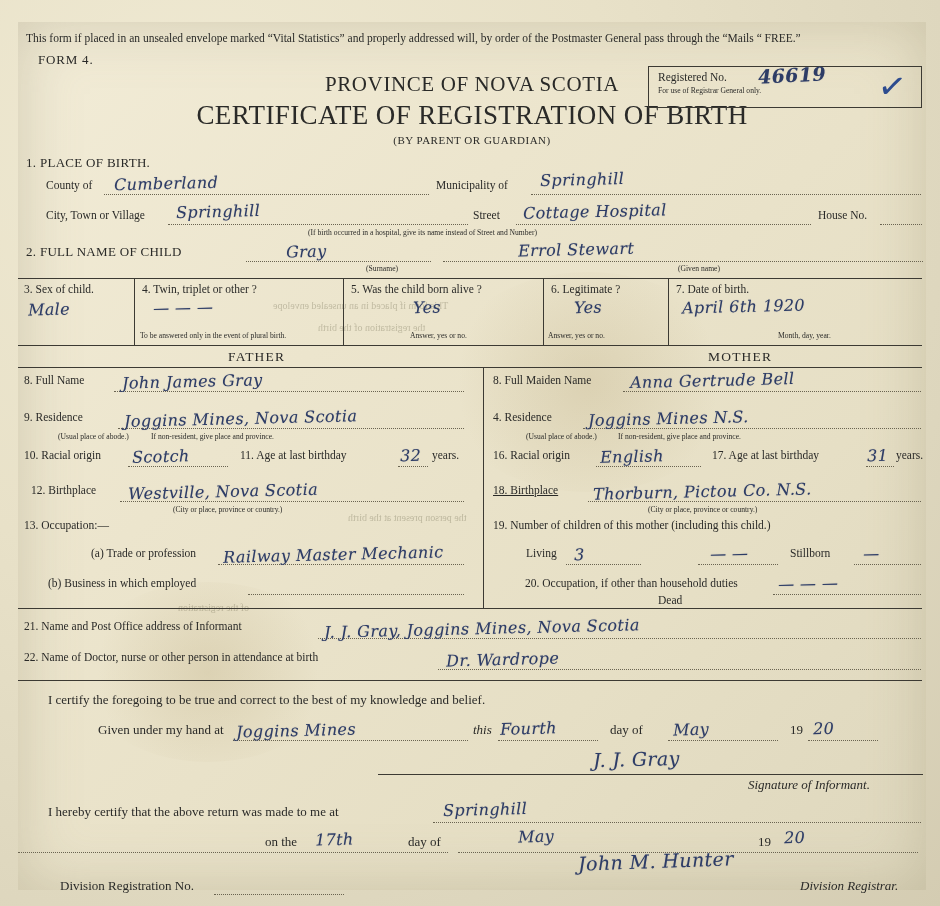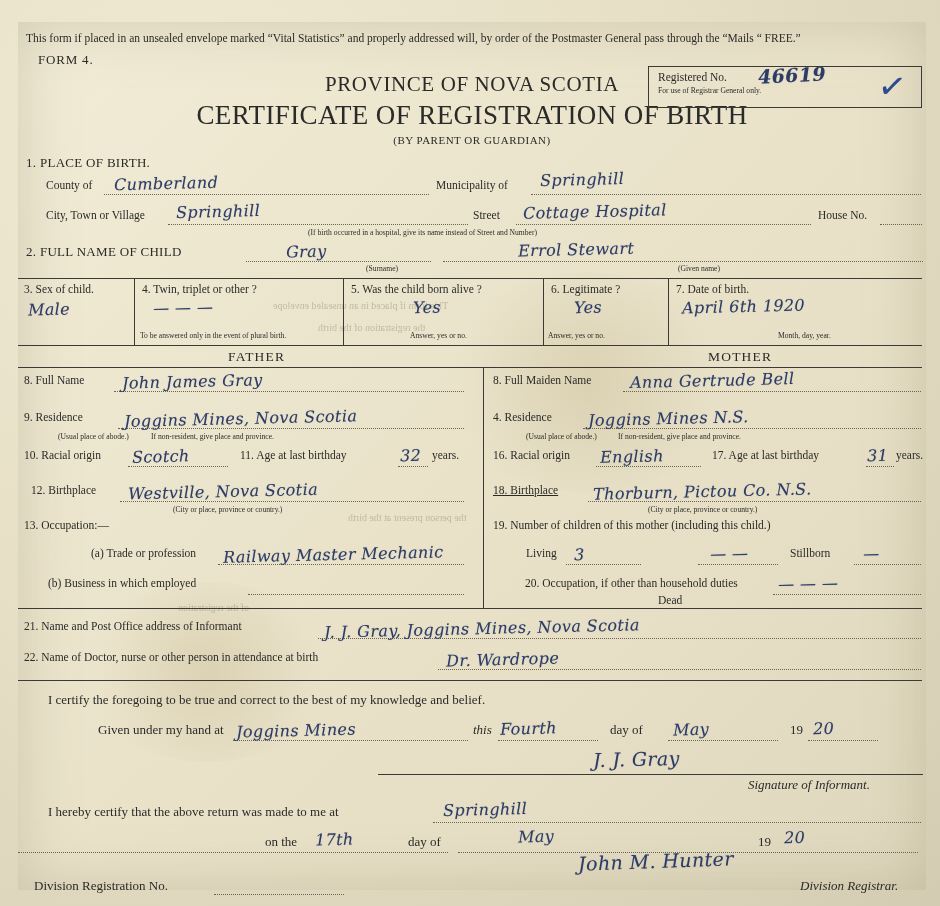--- a/index.html
+++ b/index.html
@@ -281,18 +281,18 @@
 
     <div class="t md" style="left:390px;top:812px;">day of</div>
     <div class="ln" style="left:440px;top:830px;width:460px;"></div>
     <div class="hw mid" style="left:500px;top:805px;">May</div>
 
     <div class="t md" style="left:740px;top:812px;">19</div>
     <div class="hw mid" style="left:766px;top:806px;">20</div>
 
     <div class="hw big" style="left:560px;top:828px;transform:rotate(-2deg);">John M. Hunter</div>
 
-    <div class="t md" style="left:16px;top:856px;text-align:center;">Division Registration No.</div>
+    <div class="t md" style="left:42px;top:856px;text-align:center;">Division Registration No.</div>
     <div class="ln" style="left:196px;top:872px;width:130px;"></div>
     <div class="t md" style="left:782px;top:856px;font-style:italic;">Division Registrar.</div>
 
   </div>
 </div>
 
 </body></html>

